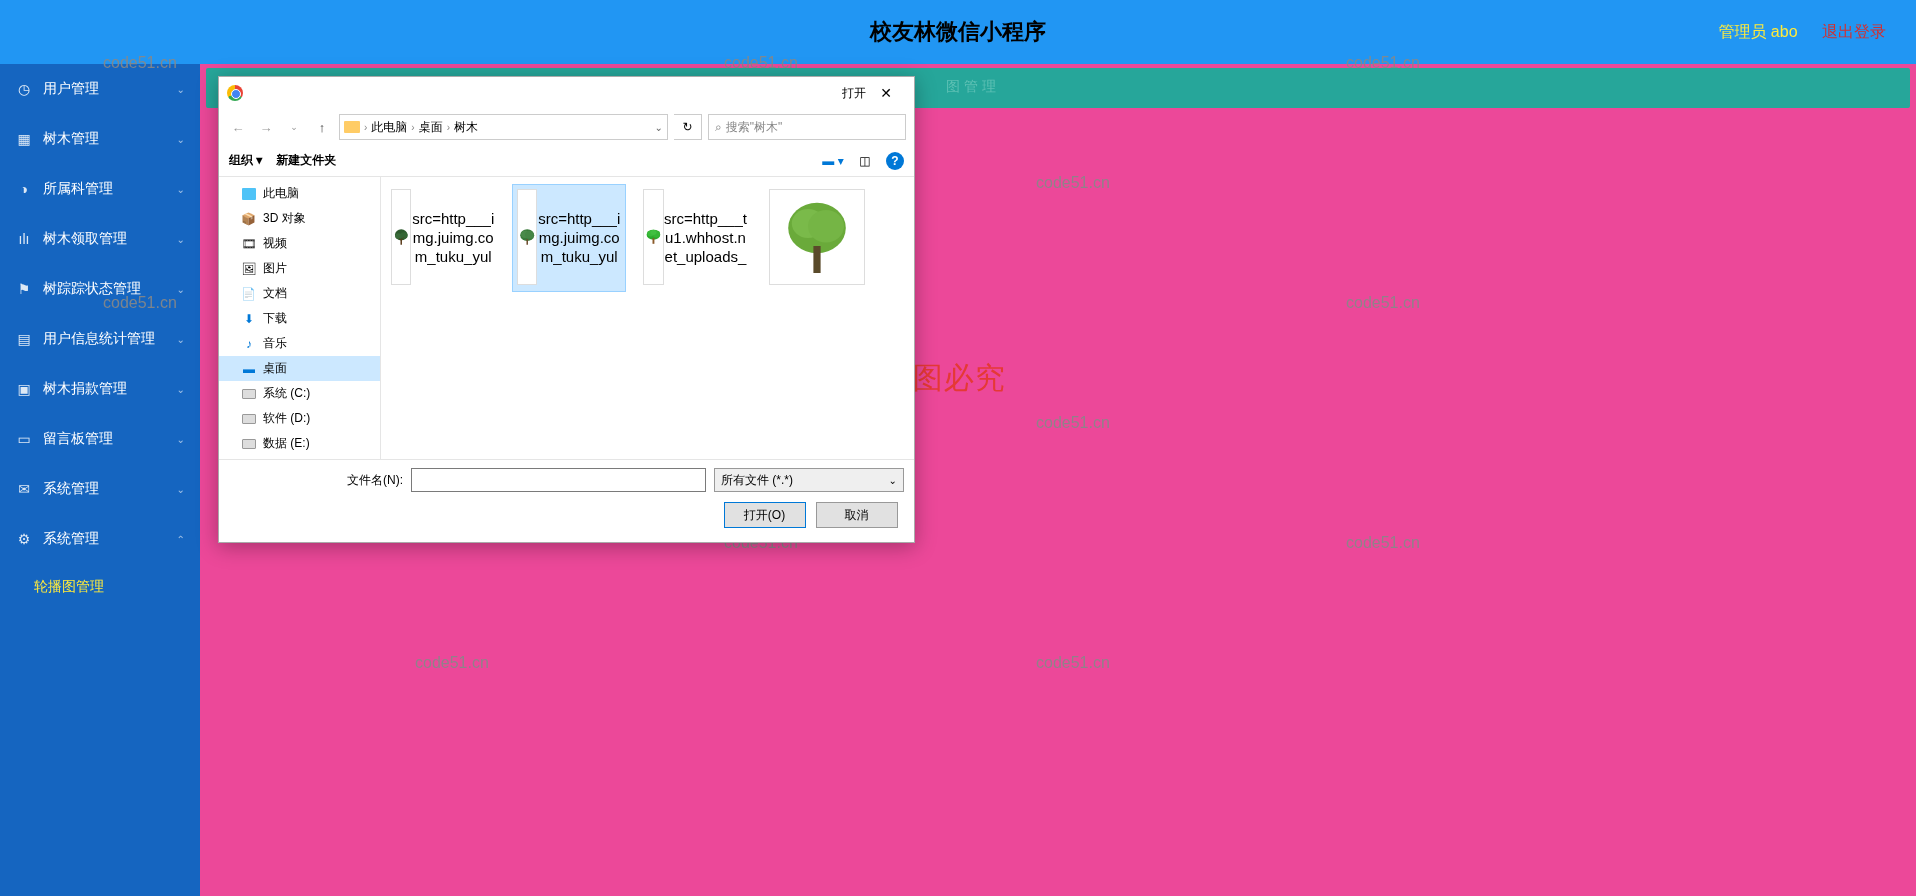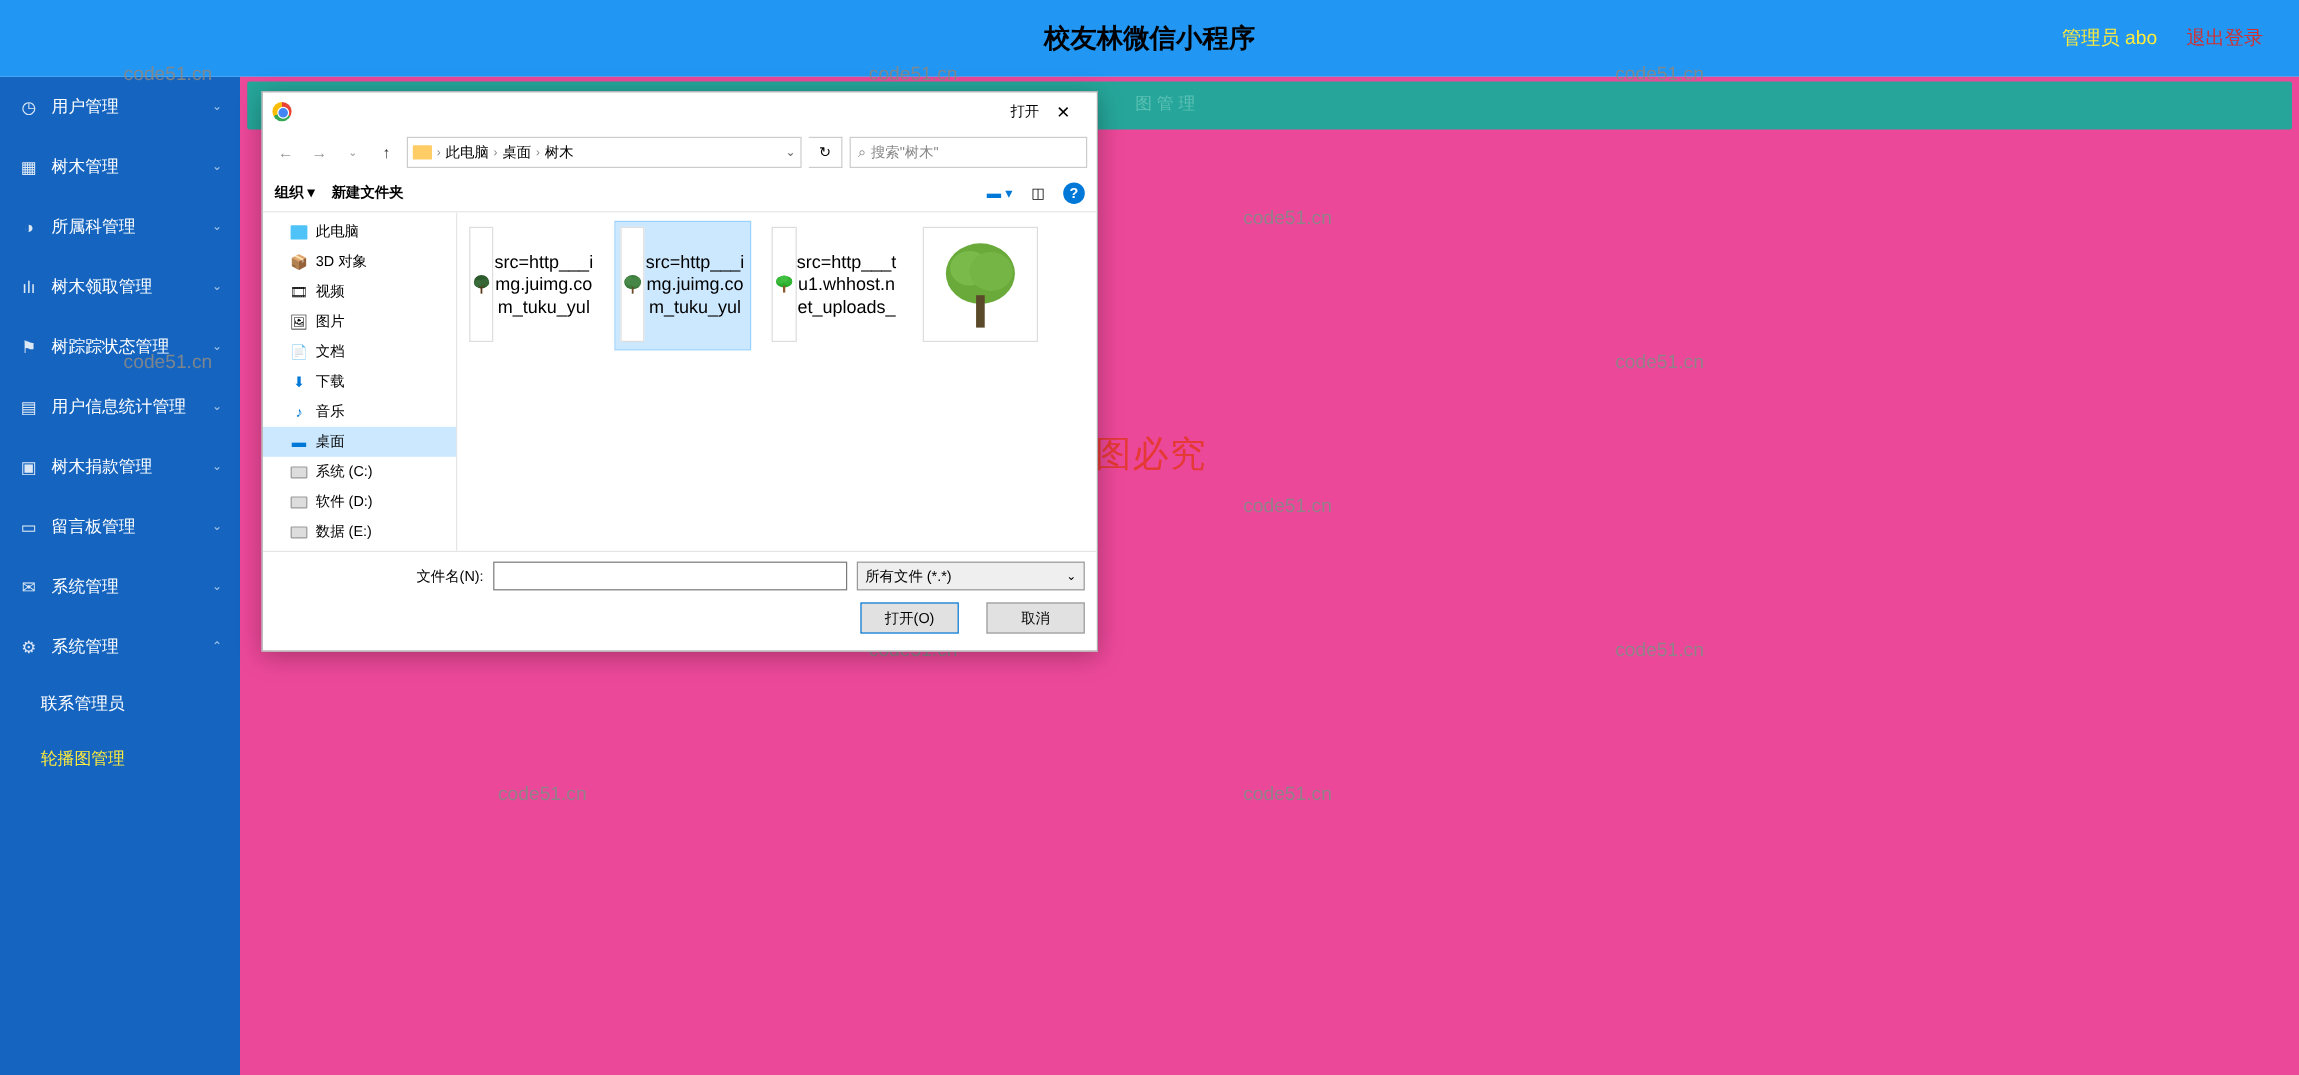--- a/index.html
+++ b/index.html
@@ -74,21 +74,21 @@
 
 .tree{width:90px;height:90px;}
 
 .dlg-footer { border-top: 1px solid #e5e5e5; padding: 8px 10px 14px; display: flex; flex-direction: column; gap: 10px; }
 .footer-row { display: flex; align-items: center; gap: 8px; font-size: 12px; }
 .fn-label { width: 174px; text-align: right; }
 .fn-input { flex: 1; height: 24px; border: 1px solid #7a7a7a; padding: 0 4px; font-size: 12px; }
 .filter-select { width: 190px; height: 24px; border: 1px solid #999; font-size: 12px; background:#efefef; display:flex;align-items:center;justify-content:space-between;padding:0 6px;cursor:pointer;}
 .btn { width: 82px; height: 26px; border: 1px solid #999; background: #e1e1e1; font-size: 12px; cursor: pointer; }
 .btn.primary { border: 1px solid #0078d7; }
-.footer-buttons { display: flex; justify-content: space-between; gap: 10px; padding-left:488px;}
+.footer-buttons { display: flex; justify-content: center; gap: 10px; padding-left:488px;}
 </style>
 </head>
 <body>
 
 <div class="header">
   <div class="header-title">校友林微信小程序</div>
   <div class="header-right">
     <span class="admin-label">管理员 abo</span>
     <span class="logout-link">退出登录</span>
   </div>
@@ -140,21 +140,20 @@
     <div class="nav-item">
         <span class="nav-icon">✉</span>
         <span>系统管理</span>
         <span class="chev">⌄</span>
       </div>
     <div class="nav-item">
         <span class="nav-icon">⚙</span>
         <span>系统管理</span>
         <span class="chev">⌃</span>
       </div>
-    <div class="nav-sub">联系管理员</div>
     <div class="nav-sub active">轮播图管理</div>
   </div>
 
   <div class="main">
     <div class="green-bar">
       <div class="green-bar-inner">图管理</div>
     </div>
   </div>
 </div>
 

